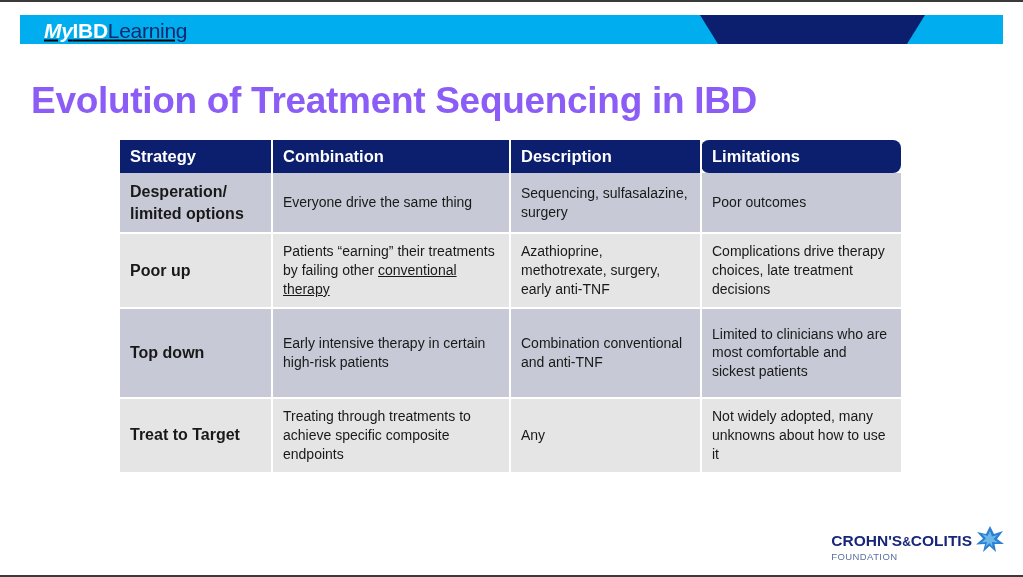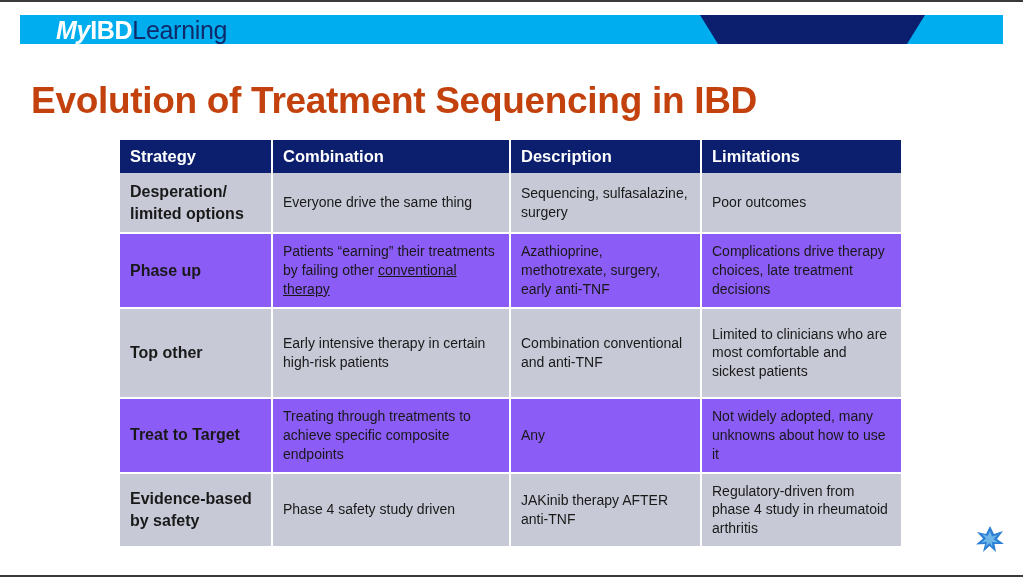--- a/index.html
+++ b/index.html
@@ -23,28 +23,29 @@
     position: absolute;
     left: 20px;
     top: 13px;
     width: 983px;
     height: 29px;
     background: #00AEEF;
     overflow: hidden;
   }
   .brand {
     position: absolute;
-    left: 36px;
+    left: 24px;
     top: 50%;
     transform: translateY(-50%);
-    font-size: 25px;
+    font-size: 21px;
     font-weight: bold;
     letter-spacing: -0.3px;
     white-space: nowrap;
     line-height: 1;
+    text-decoration: underline;
   }
   .brand .b-my { color: #ffffff; font-style: italic; font-weight: bold; }
   .brand .b-ibd { color: #ffffff; font-weight: bold; }
   .brand .b-learning { color: #0e2a6b; font-weight: normal; }
 
   .banner-wedge {
     position: absolute;
     left: 680px;
     top: 0;
     width: 225px;
@@ -53,21 +54,21 @@
     clip-path: polygon(0% 0%, 100% 0%, 92% 100%, 8% 100%);
   }
 
   
   .page-title {
     position: absolute;
     left: 31px;
     top: 78px;
     font-size: 37px;
     font-weight: bold;
-    color: #c2410c;
+    color: #8b5cf6;
     letter-spacing: -0.3px;
     white-space: nowrap;
   }
 
   
   .table-wrap {
     position: absolute;
     left: 120px;
     top: 138px;
     width: 781px;
@@ -86,38 +87,38 @@
     background: #0b1f6e;
     color: #ffffff;
     font-size: 16.5px;
     font-weight: bold;
     text-align: left;
     padding: 6px 16px 7px 10px;
     border-right: 2px solid #ffffff;
     height: 20px;
     vertical-align: middle;
   }
-  table.matrix thead th:last-child { border-right: none; }
+  table.matrix thead th:last-child { border-right: none; border-radius: 8px; }
 
   table.matrix tbody td {
     font-size: 14px;
     color: #191919;
     padding: 8px 10px;
     vertical-align: middle;
     border-right: 2px solid #ffffff;
     border-bottom: 2px solid #ffffff;
     line-height: 1.35;
   }
   table.matrix tbody td:last-child { border-right: none; }
   table.matrix tbody td.strategy {
     font-weight: bold;
     font-size: 16px;
   }
   tr.shade-a td { background: #c7cad6; }
-  tr.shade-b td { background: #8b5cf6; }
+  tr.shade-b td { background: #e5e5e5; }
   tr.r1 td { height: 34px; }
   tr.r2 td { height: 52px; }
   tr.r3 td { height: 72px; }
   tr.r4 td { height: 54px; }
   tr.r5 td { height: 54px; }
 
   .uline { text-decoration: underline; }
 
   
   .footer-logo {
@@ -191,45 +192,43 @@
       </tr>
     </thead>
     <tbody>
       <tr class="shade-a r1">
         <td class="strategy">Desperation/ limited options</td>
         <td>Everyone drive the same thing</td>
         <td>Sequencing, sulfasalazine, surgery</td>
         <td>Poor outcomes</td>
       </tr>
       <tr class="shade-b r2">
-        <td class="strategy">Phase up</td>
+        <td class="strategy">Poor up</td>
         <td><span>Patients “earning” their treatments by failing other </span><span class="uline">conventional therapy</span></td>
         <td>Azathioprine, methotrexate, surgery, early anti-TNF</td>
         <td>Complications drive therapy choices, late treatment decisions</td>
       </tr>
       <tr class="shade-a r3">
-        <td class="strategy">Top other</td>
+        <td class="strategy">Top down</td>
         <td>Early intensive therapy in certain high-risk patients</td>
         <td>Combination conventional and anti-TNF</td>
         <td>Limited to clinicians who are most comfortable and sickest patients</td>
       </tr>
       <tr class="shade-b r4">
         <td class="strategy">Treat to Target</td>
         <td>Treating through treatments to achieve specific composite endpoints</td>
         <td>Any</td>
         <td>Not widely adopted, many unknowns about how to use it</td>
       </tr>
-      <tr class="shade-a r5">
-        <td class="strategy">Evidence-based by safety</td>
-        <td>Phase 4 safety study driven</td>
-        <td>JAKinib therapy AFTER anti-TNF</td>
-        <td>Regulatory-driven from phase 4 study in rheumatoid arthritis</td>
-      </tr>
     </tbody>
   </table>
 </div>
 
 <div class="footer-logo">
+  <div class="logo-text">
+    <div class="logo-line1"><span>CROHN'S</span><span class="amp">&amp;</span><span>COLITIS</span></div>
+    <div class="logo-line2">FOUNDATION</div>
+  </div>
   <svg class="logo-mark" viewBox="0 0 60 60">
     <path d="M30 4 L38 20 L56 14 L44 30 L58 40 L39 40 L42 56 L29 44 L16 56 L20 40 L2 41 L16 29 L4 16 L22 20 Z" fill="#2b7fd4"></path>
     <path d="M30 14 L34 25 L45 22 L37 30 L46 37 L34 36 L35 46 L29 38 L21 46 L24 36 L13 37 L22 29 L14 20 L25 24 Z" fill="#6db7e8"></path>
   </svg>
 </div>
 
 </body></html>

